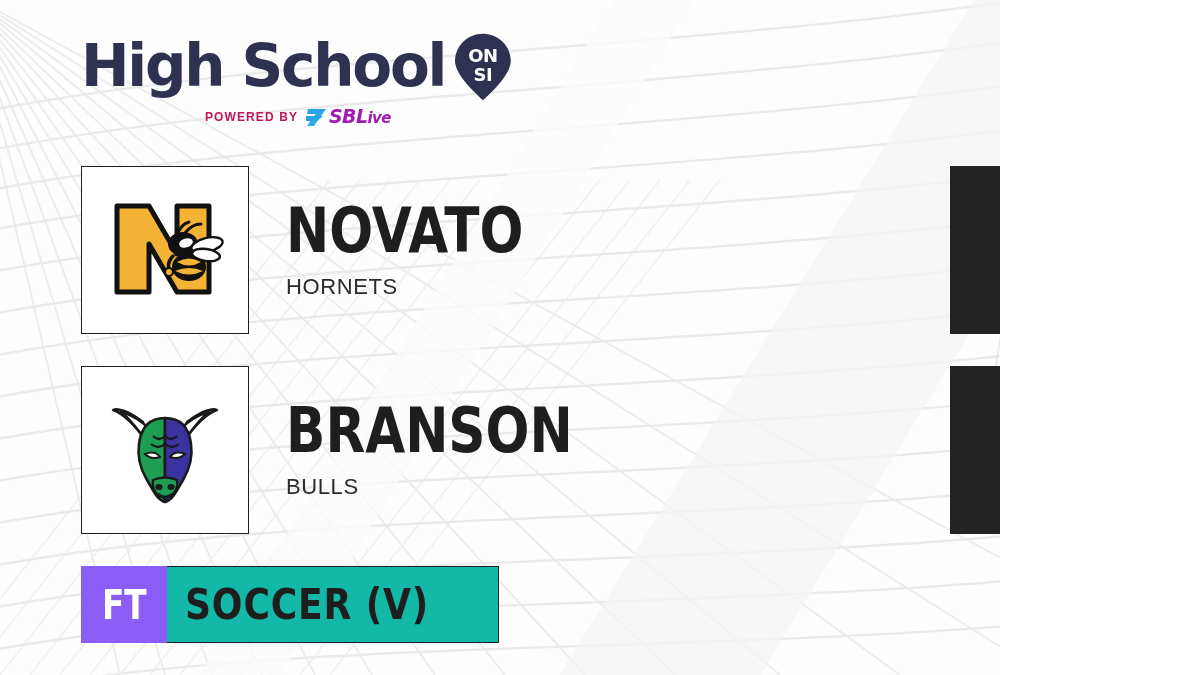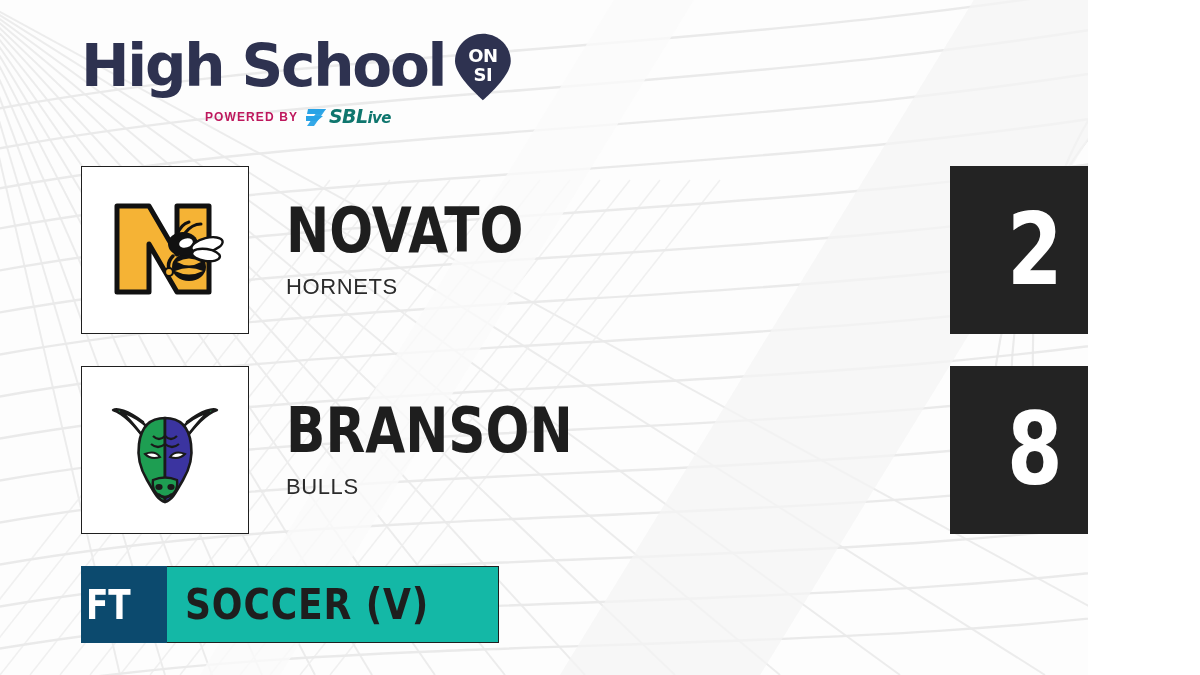--- a/index.html
+++ b/index.html
@@ -8,21 +8,21 @@
   html, body {
     width: 1200px;
     height: 675px;
     overflow: hidden;
     font-family: "Liberation Sans", sans-serif;
     background: #ffffff;
   }
 
   #stage {
     position: relative;
-    width: 1088px;
+    width: 1000px;
     height: 675px;
     background: #fdfdfd;
     overflow: hidden;
   }
 
   
   .bg-layer {
     position: absolute;
     inset: 0;
     width: 1200px;
@@ -76,21 +76,21 @@
     display: flex;
     align-items: center;
     margin-left: 8px;
   }
   .sblive-text {
     font-family: "DejaVu Sans", sans-serif;
     font-size: 19px;
     font-weight: 700;
     font-style: italic;
     letter-spacing: -0.6px;
-    color: #0f766e;
+    color: #a21caf;
     line-height: 19px;
     margin-left: 1px;
     white-space: nowrap;
   }
   .sblive-text .small {
     font-size: 15px;
   }
 
   
   .team-row {
@@ -173,23 +173,24 @@
   .status-bar {
     position: absolute;
     left: 81px;
     top: 566px;
     height: 77px;
     display: flex;
     align-items: stretch;
   }
   .status-code {
     width: 86px;
-    background: #0c4a6e;
-    display: flex;
-    align-items: center;
+    background: #8b5cf6;
+    display: flex;
+    align-items: center;
+    justify-content: center;
   }
   .status-code-text {
     font-family: "DejaVu Sans", sans-serif;
     font-size: 40px;
     font-weight: 700;
     color: #ffffff;
     line-height: 40px;
     transform: scaleX(0.82);
     transform-origin: center center;
   }

